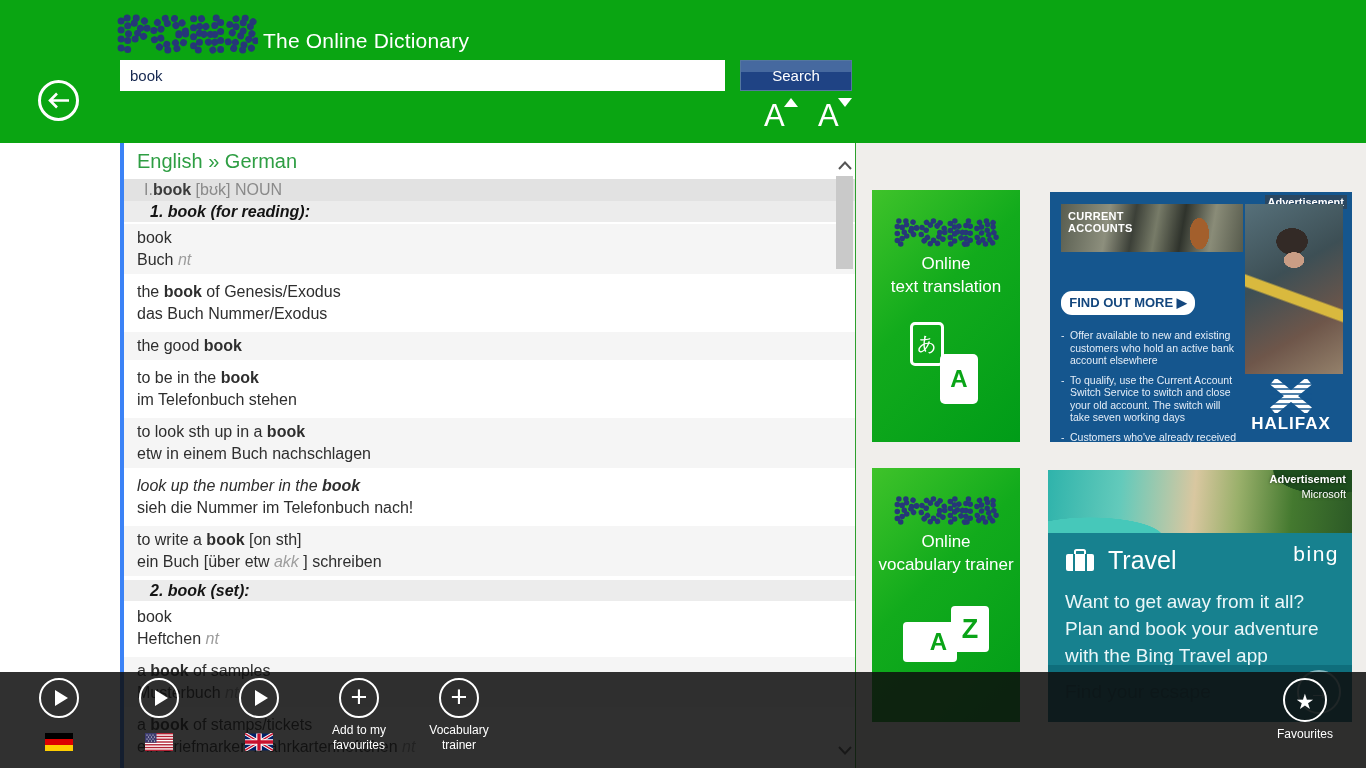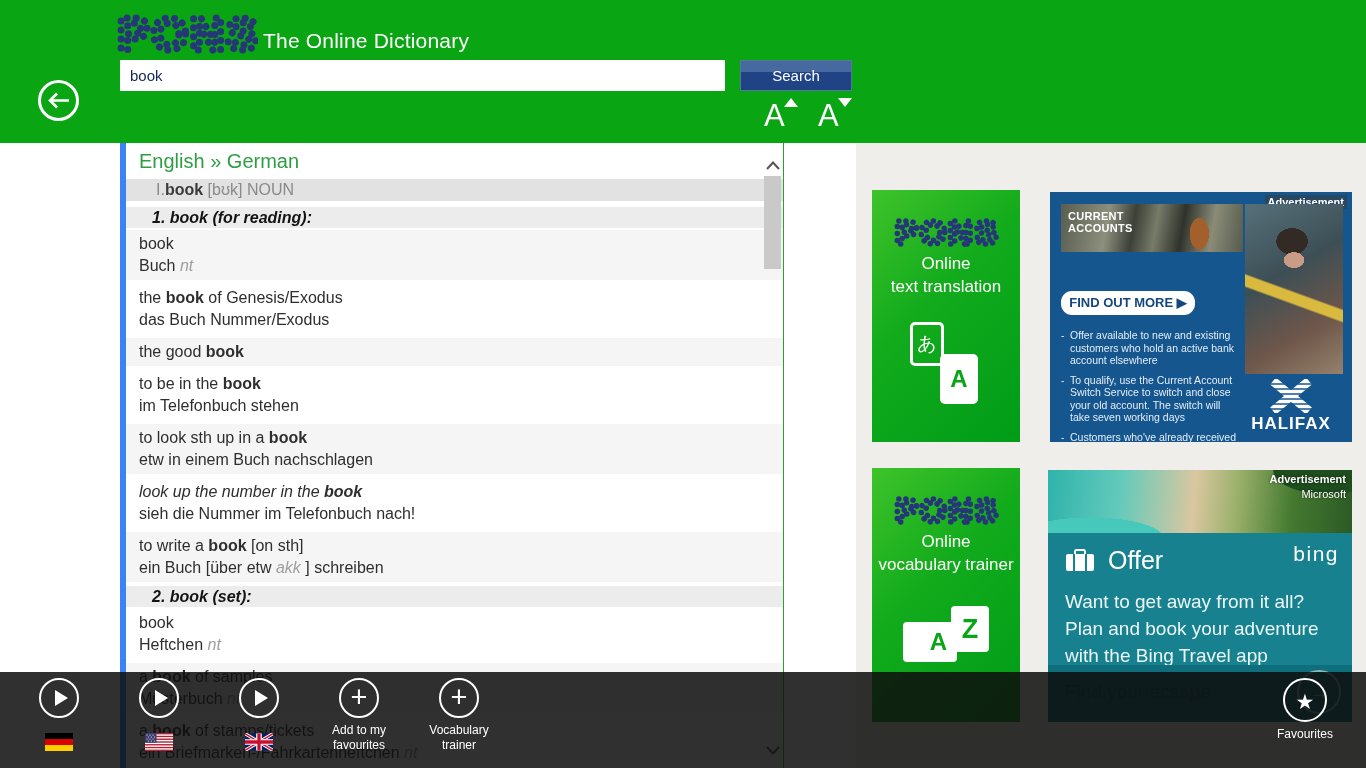--- a/index.html
+++ b/index.html
@@ -21,24 +21,24 @@
   #font-up{left:764px;} #font-down{left:818px;}
   .font-btn .letter{font-size:31px;line-height:40px;display:block;text-align:left;}
   .tri{position:absolute;width:0;height:0;}
   .tri-up{top:2px;right:0;border-left:7px solid transparent;border-right:7px solid transparent;border-bottom:9px solid #fff;}
   .tri-down{top:2px;right:0;border-left:7px solid transparent;border-right:7px solid transparent;border-top:9px solid #fff;}
 
   
   #right-bg{position:absolute;left:856px;top:143px;width:510px;height:625px;background:#f0eeeb;}
 
   
-  #panel{position:absolute;left:120px;top:143px;width:664px;height:625px;background:#fff;
-    border-left:6px solid #3b82f6;border-right:1px solid #2da02d;box-sizing:border-box;overflow:hidden;}
+  #panel{position:absolute;left:120px;top:143px;width:736px;height:625px;background:#fff;
+    border-left:4px solid #3b82f6;border-right:1px solid #2da02d;box-sizing:border-box;overflow:hidden;}
   #dict-heading{padding:7px 0 6px 13px;font-size:20px;color:#2e9e43;}
-  .row-head{background:#e2e2e2;height:22px;line-height:22px;padding-left:30px;font-size:16px;color:#8a8a8a;margin-bottom:6px;}
+  .row-head{background:#e2e2e2;height:22px;line-height:22px;padding-left:20px;font-size:16px;color:#8a8a8a;margin-bottom:0;}
   .row-sense{background:#ececec;height:21px;line-height:21px;padding-left:26px;font-size:16px;font-weight:bold;font-style:italic;color:#141414;margin-bottom:2px;}
   .row-pair{padding:3px 0 3px 13px;font-size:16px;line-height:22px;color:#2e2e2e;margin-bottom:4px;}
   .row-pair.gray{background:#f5f5f5;}
   .row-pair.white{background:#ffffff;}
   .sb{font-weight:bold;} .si{font-style:italic;} .sbi{font-weight:bold;font-style:italic;}
   .sg{color:#8a8a8a;} .sig{color:#9d9d9d;font-style:italic;} .sbd{font-weight:bold;color:#3a3a3a;}
   
   #sb-up{position:absolute;right:3px;top:13px;}
   #sb-thumb{position:absolute;right:2px;top:33px;width:17px;height:93px;background:#c9c9c9;cursor:pointer;}
   #sb-down{position:absolute;right:3px;top:598px;}
@@ -274,21 +274,21 @@
     <div class="ad-label2">Advertisement</div>
     <div class="ms-label">Microsoft</div>
     <div class="bing-logo">bing</div>
     <div class="travel-row">
       <svg width="30" height="23" viewBox="0 0 30 23">
         <rect x="10" y="1" width="10" height="6" rx="1.5" fill="none" stroke="#fff" stroke-width="2"></rect>
         <rect x="1" y="5" width="28" height="17" rx="2" fill="#fff"></rect>
         <line x1="9" y1="5" x2="9" y2="22" stroke="#17818f" stroke-width="2"></line>
         <line x1="21" y1="5" x2="21" y2="22" stroke="#17818f" stroke-width="2"></line>
       </svg>
-      <span class="travel-label">Offer</span>
+      <span class="travel-label">Travel</span>
     </div>
     <div class="bing-body">Want to get away from it all? Plan and book your adventure with the Bing Travel app</div>
     <div class="bing-footer">
       <div class="footer-text">Find your ecsape</div>
       <div class="footer-circle">→</div>
     </div>
   </div>
 
   <div id="appbar">
     <div id="play-buttons">

